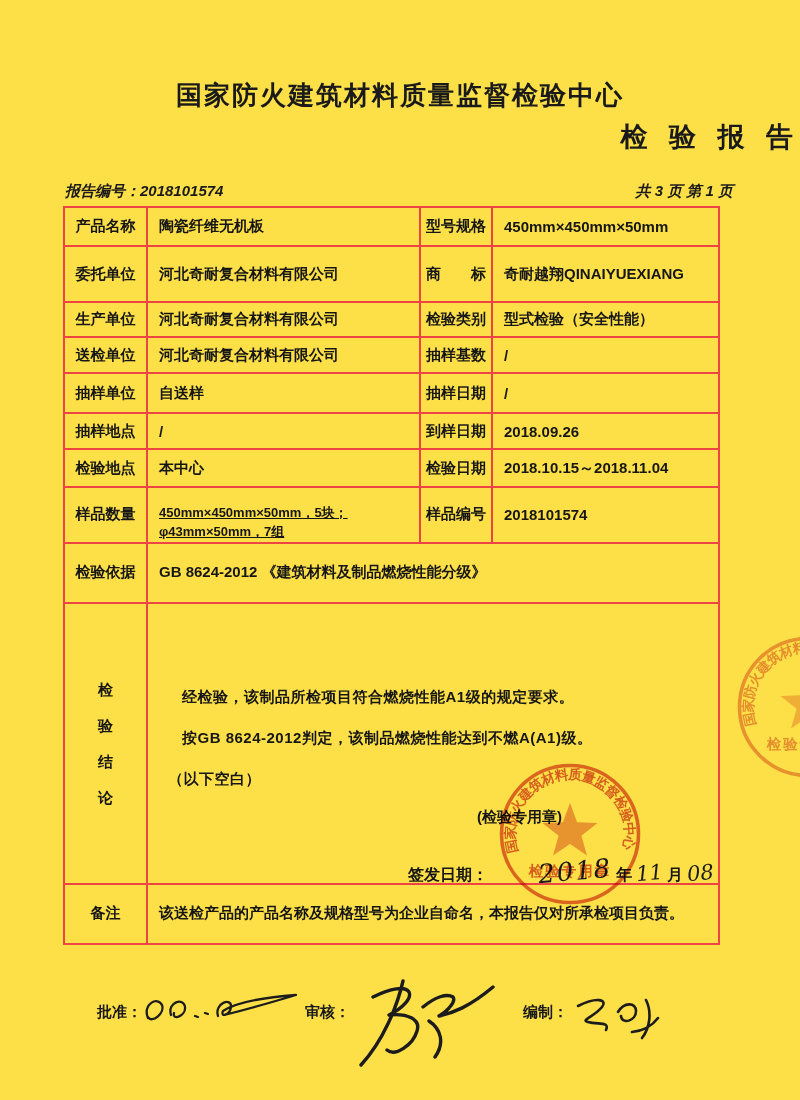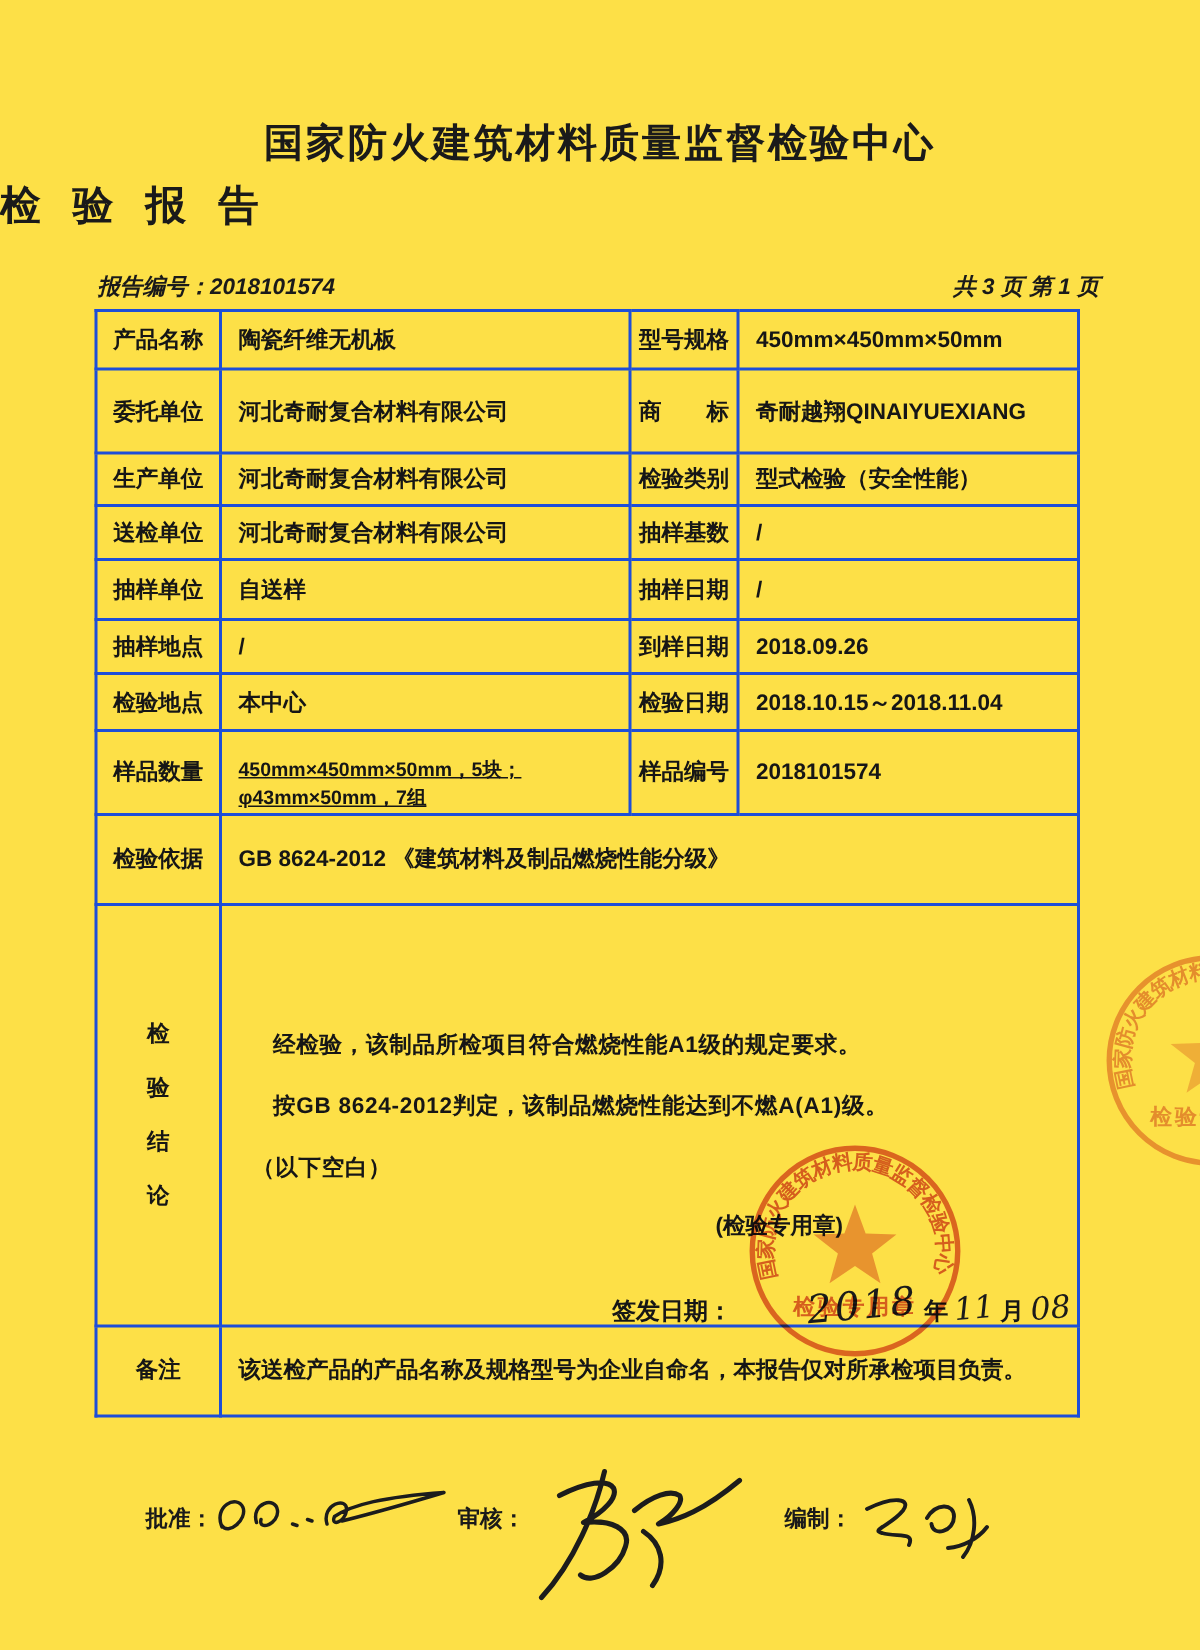--- a/index.html
+++ b/index.html
@@ -8,33 +8,33 @@
     position:relative; width:800px; height:1100px; margin:0 auto;
     background:#fde047; overflow:hidden; color:#1a1a1a;
     font-family:"Liberation Sans", sans-serif;
   }
   .org-title {
     position:absolute; top:78px; left:0; width:100%;
     text-align:center; font-size:26px; font-weight:700; letter-spacing:2px;
   }
   .doc-title {
     position:absolute; top:119px; left:0; width:100%;
-    text-align:left; font-size:27px; font-weight:700; letter-spacing:7px;
+    text-align:right; font-size:27px; font-weight:700; letter-spacing:7px;
   }
   .meta-row {
     position:absolute; top:182px; left:65px; width:668px;
     display:flex; justify-content:space-between;
     font-size:15px; font-weight:700;font-style:italic;
   }
   table.report {
     position:absolute; top:206px; left:63px; width:655px;
     border-collapse:collapse; table-layout:fixed;
   }
   table.report td {
-    border:2px solid #1d4ed8; vertical-align:middle;
+    border:2px solid #ef4444; vertical-align:middle;
     font-size:15px; font-weight:600; color:#161616;
     overflow:hidden;
   }
   td.lbl  { text-align:center; white-space:nowrap; padding:0 3px; }
   td.val  { padding-left:11px; white-space:nowrap; }
   td.val.wrap { white-space:normal; font-size:13px; line-height:1.45; padding-top:16px;text-decoration:underline; }
   td.conc-lbl div { line-height:15px; }
   .conc-lbl-inner { display:flex; flex-direction:column; align-items:center; justify-content:center; gap:21px; height:100%; }
   td.conc-val { position:relative; }
   .conc-lines { padding:14px 0 0 20px; }

